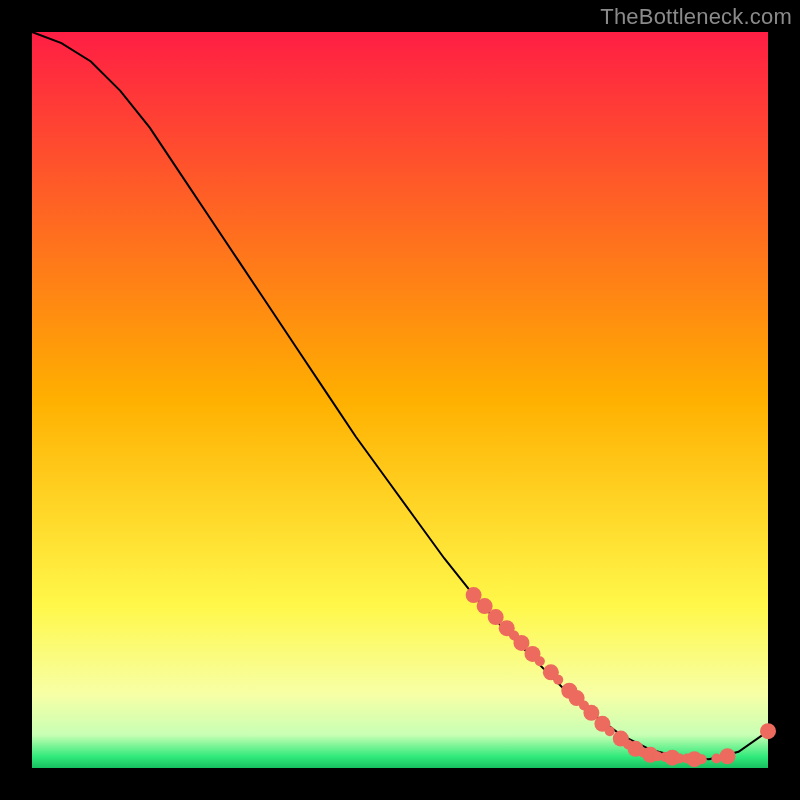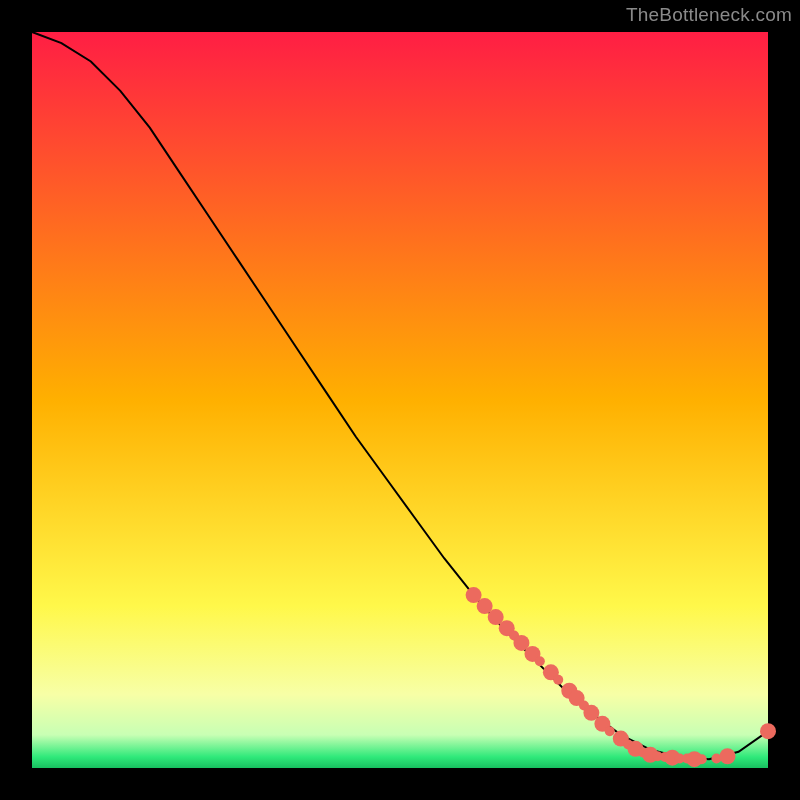--- a/index.html
+++ b/index.html
@@ -15,21 +15,21 @@
     position: relative;
     width: 800px;
     height: 800px;
     background: #000;
   }
   .watermark {
     position: absolute;
     top: 4px;
     right: 8px;
     color: #8a8a8a;
-    font-size: 19px;
+    font-size: 22px;
     font-weight: 500;
     letter-spacing: 0.2px;
     user-select: none;
     text-align: center;
   }
   svg {
     position: absolute;
     left: 0;
     top: 0;
   }

